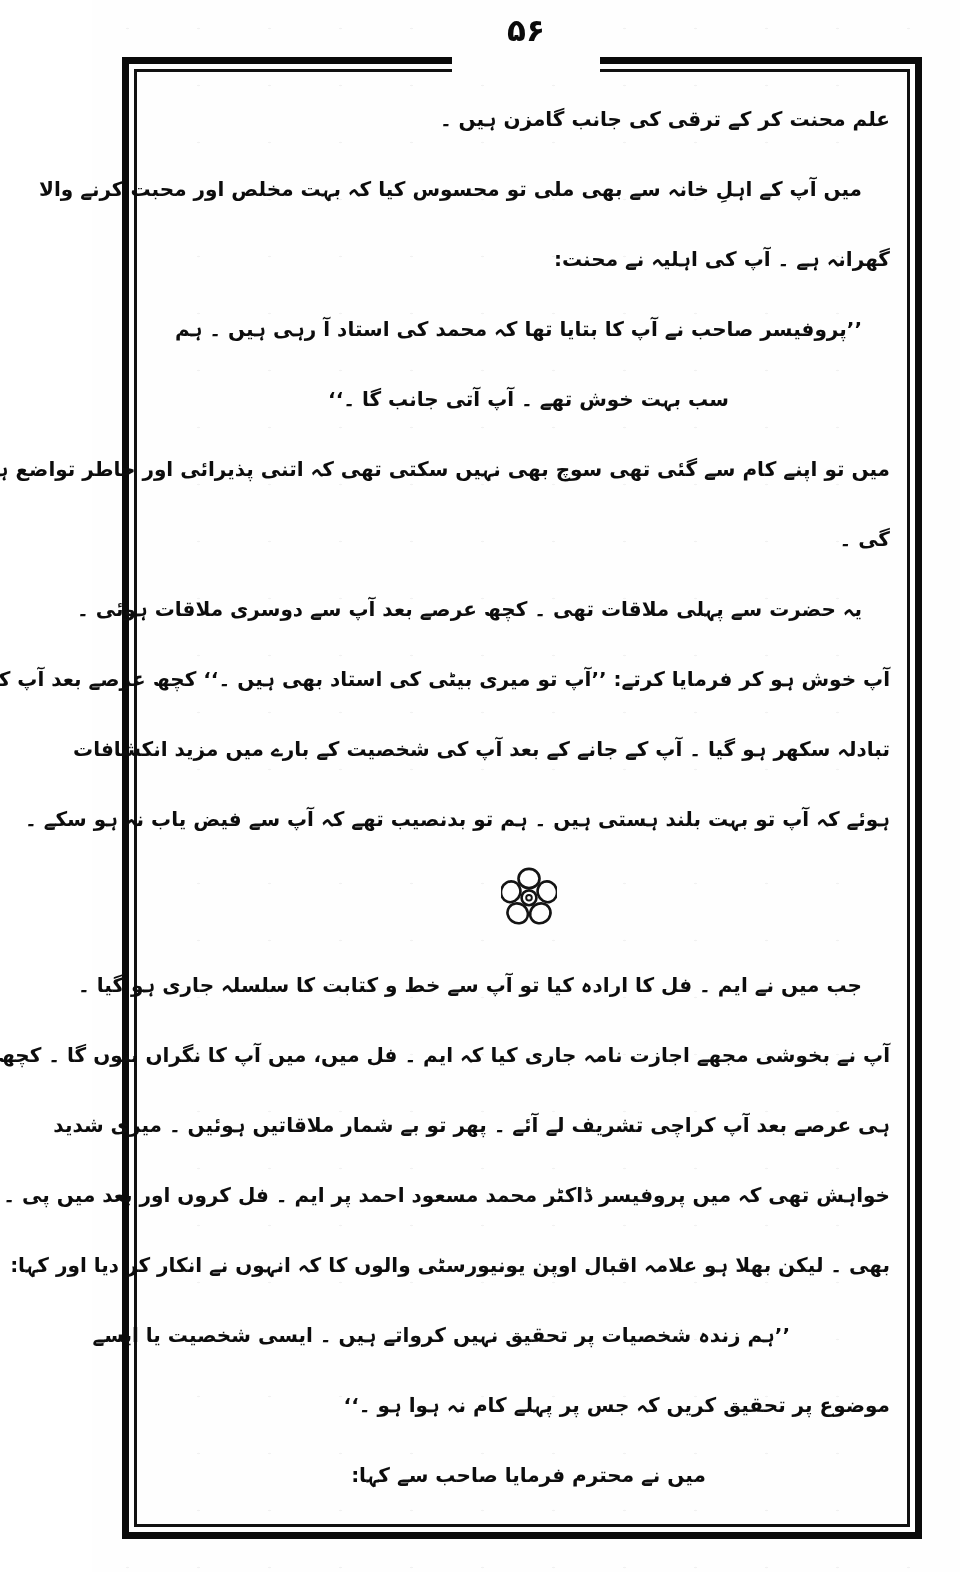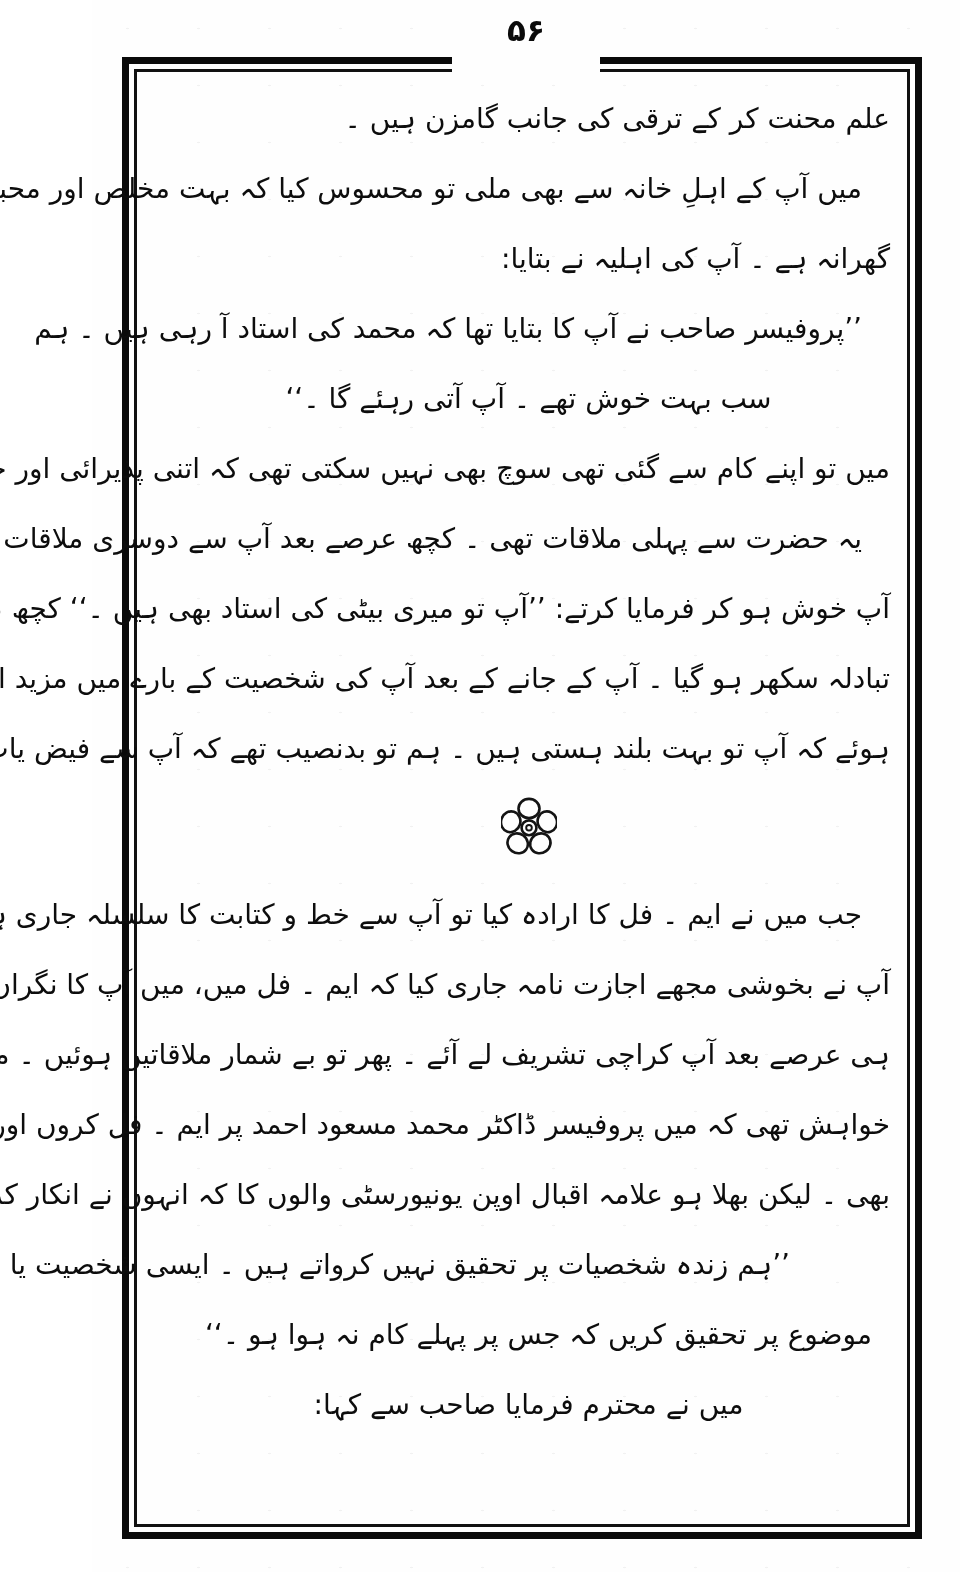--- a/index.html
+++ b/index.html
@@ -39,31 +39,31 @@
     direction:rtl;
   }
   .content{
     position:absolute;left:75px;right:70px;top:84px;
     z-index:2;
     direction:rtl;
     color:#0d0d0d;
   }
   .line{
     height:70px;line-height:70px;
-    font-size:28px;font-weight:normal;
+    font-size:20px;font-weight:bold;
     white-space:nowrap;
     overflow:visible;
   }
   .r      {text-align:right;}
   .r-ind  {text-align:right;padding-right:28px;}
   .rj     {text-align:justify;text-align-last:justify;}
   .rj-ind {text-align:justify;text-align-last:justify;padding-right:28px;padding-left:20px;}
   .c      {text-align:center;}
   .q1     {text-align:justify;text-align-last:justify;padding:0 100px;}
-  .q2     {text-align:center;padding-left:20px;}
+  .q2     {text-align:right;padding-left:20px;}
   .ornament-row{
     height:96px;display:flex;justify-content:center;align-items:flex-start;
   }
   .ornament-row svg{margin-top:12px;}
 </style>
 </head>
 <body>
 
 <div class="screen">
 
@@ -71,24 +71,25 @@
 
   <div class="frame-outer">
     <div class="frame-inner"></div>
   </div>
 
   <div class="content">
 
     <div>
         <div class="line r">علم محنت کر کے ترقی کی جانب گامزن ہیں ۔</div>
         <div class="line rj-ind">میں آپ کے اہلِ خانہ سے بھی ملی تو محسوس کیا کہ بہت مخلص اور محبت کرنے والا</div>
-        <div class="line r">گھرانہ ہے ۔ آپ کی اہلیہ نے بتایا:</div>
+        <div class="line r">گھرانہ ہے ۔ آپ کی اہلیہ نے محنت:</div>
         <div class="line r-ind">’’پروفیسر صاحب نے آپ کا بتایا تھا کہ محمد کی استاد آ رہی ہیں ۔ ہم</div>
-        <div class="line c">سب بہت خوش تھے ۔ آپ آتی رہئے گا ۔‘‘</div>
+        <div class="line c">سب بہت خوش تھے ۔ آپ آتی جانب گا ۔‘‘</div>
         <div class="line rj">میں تو اپنے کام سے گئی تھی سوچ بھی نہیں سکتی تھی کہ اتنی پذیرائی اور خاطر تواضع ہو</div>
+        <div class="line r">گی ۔</div>
         <div class="line rj-ind">یہ حضرت سے پہلی ملاقات تھی ۔ کچھ عرصے بعد آپ سے دوسری ملاقات ہوئی ۔</div>
         <div class="line rj">آپ خوش ہو کر فرمایا کرتے: ’’آپ تو میری بیٹی کی استاد بھی ہیں ۔‘‘ کچھ عرصے بعد آپ کا</div>
         <div class="line rj">تبادلہ سکھر ہو گیا ۔ آپ کے جانے کے بعد آپ کی شخصیت کے بارے میں مزید انکشافات</div>
         <div class="line rj">ہوئے کہ آپ تو بہت بلند ہستی ہیں ۔ ہم تو بدنصیب تھے کہ آپ سے فیض یاب نہ ہو سکے ۔</div>
       </div>
 
     <div class="ornament-row">
       <svg width="56" height="60" viewBox="0 0 64 68" aria-hidden="true">
         <g fill="#fefefe" stroke="#141414" stroke-width="3">
           <ellipse cx="32" cy="14" rx="12" ry="11" transform="rotate(0 32 36)"></ellipse>

